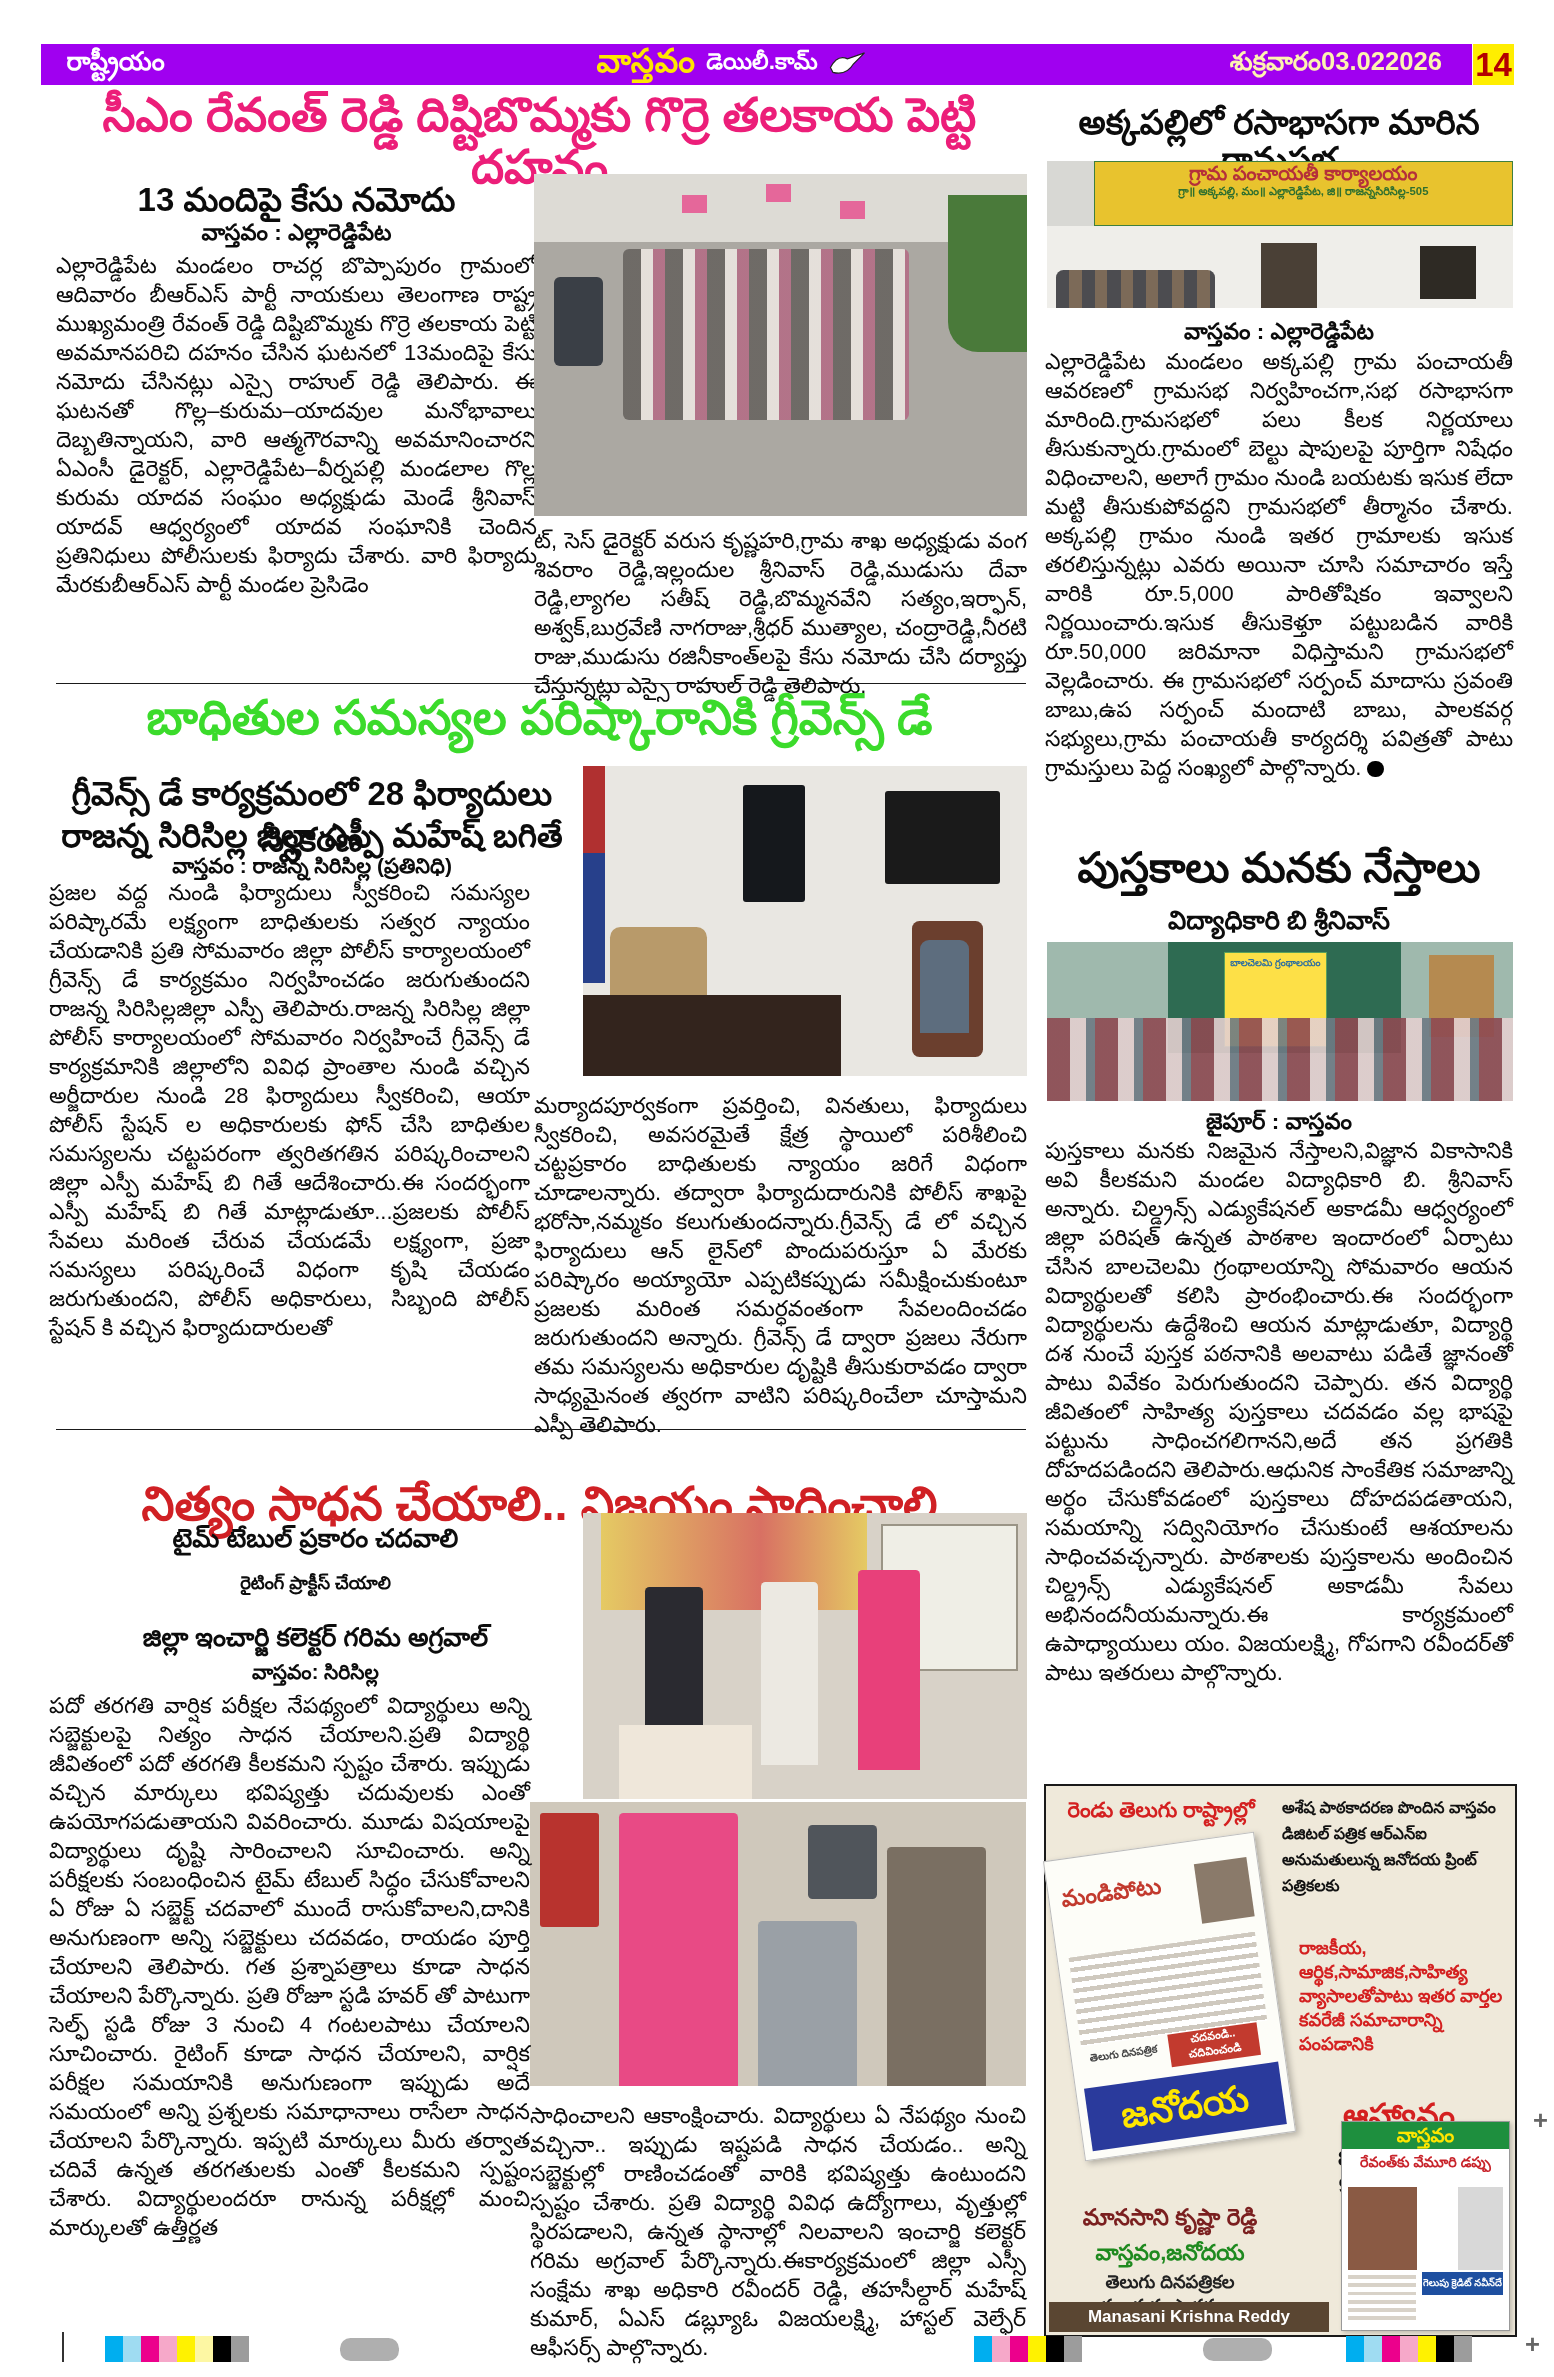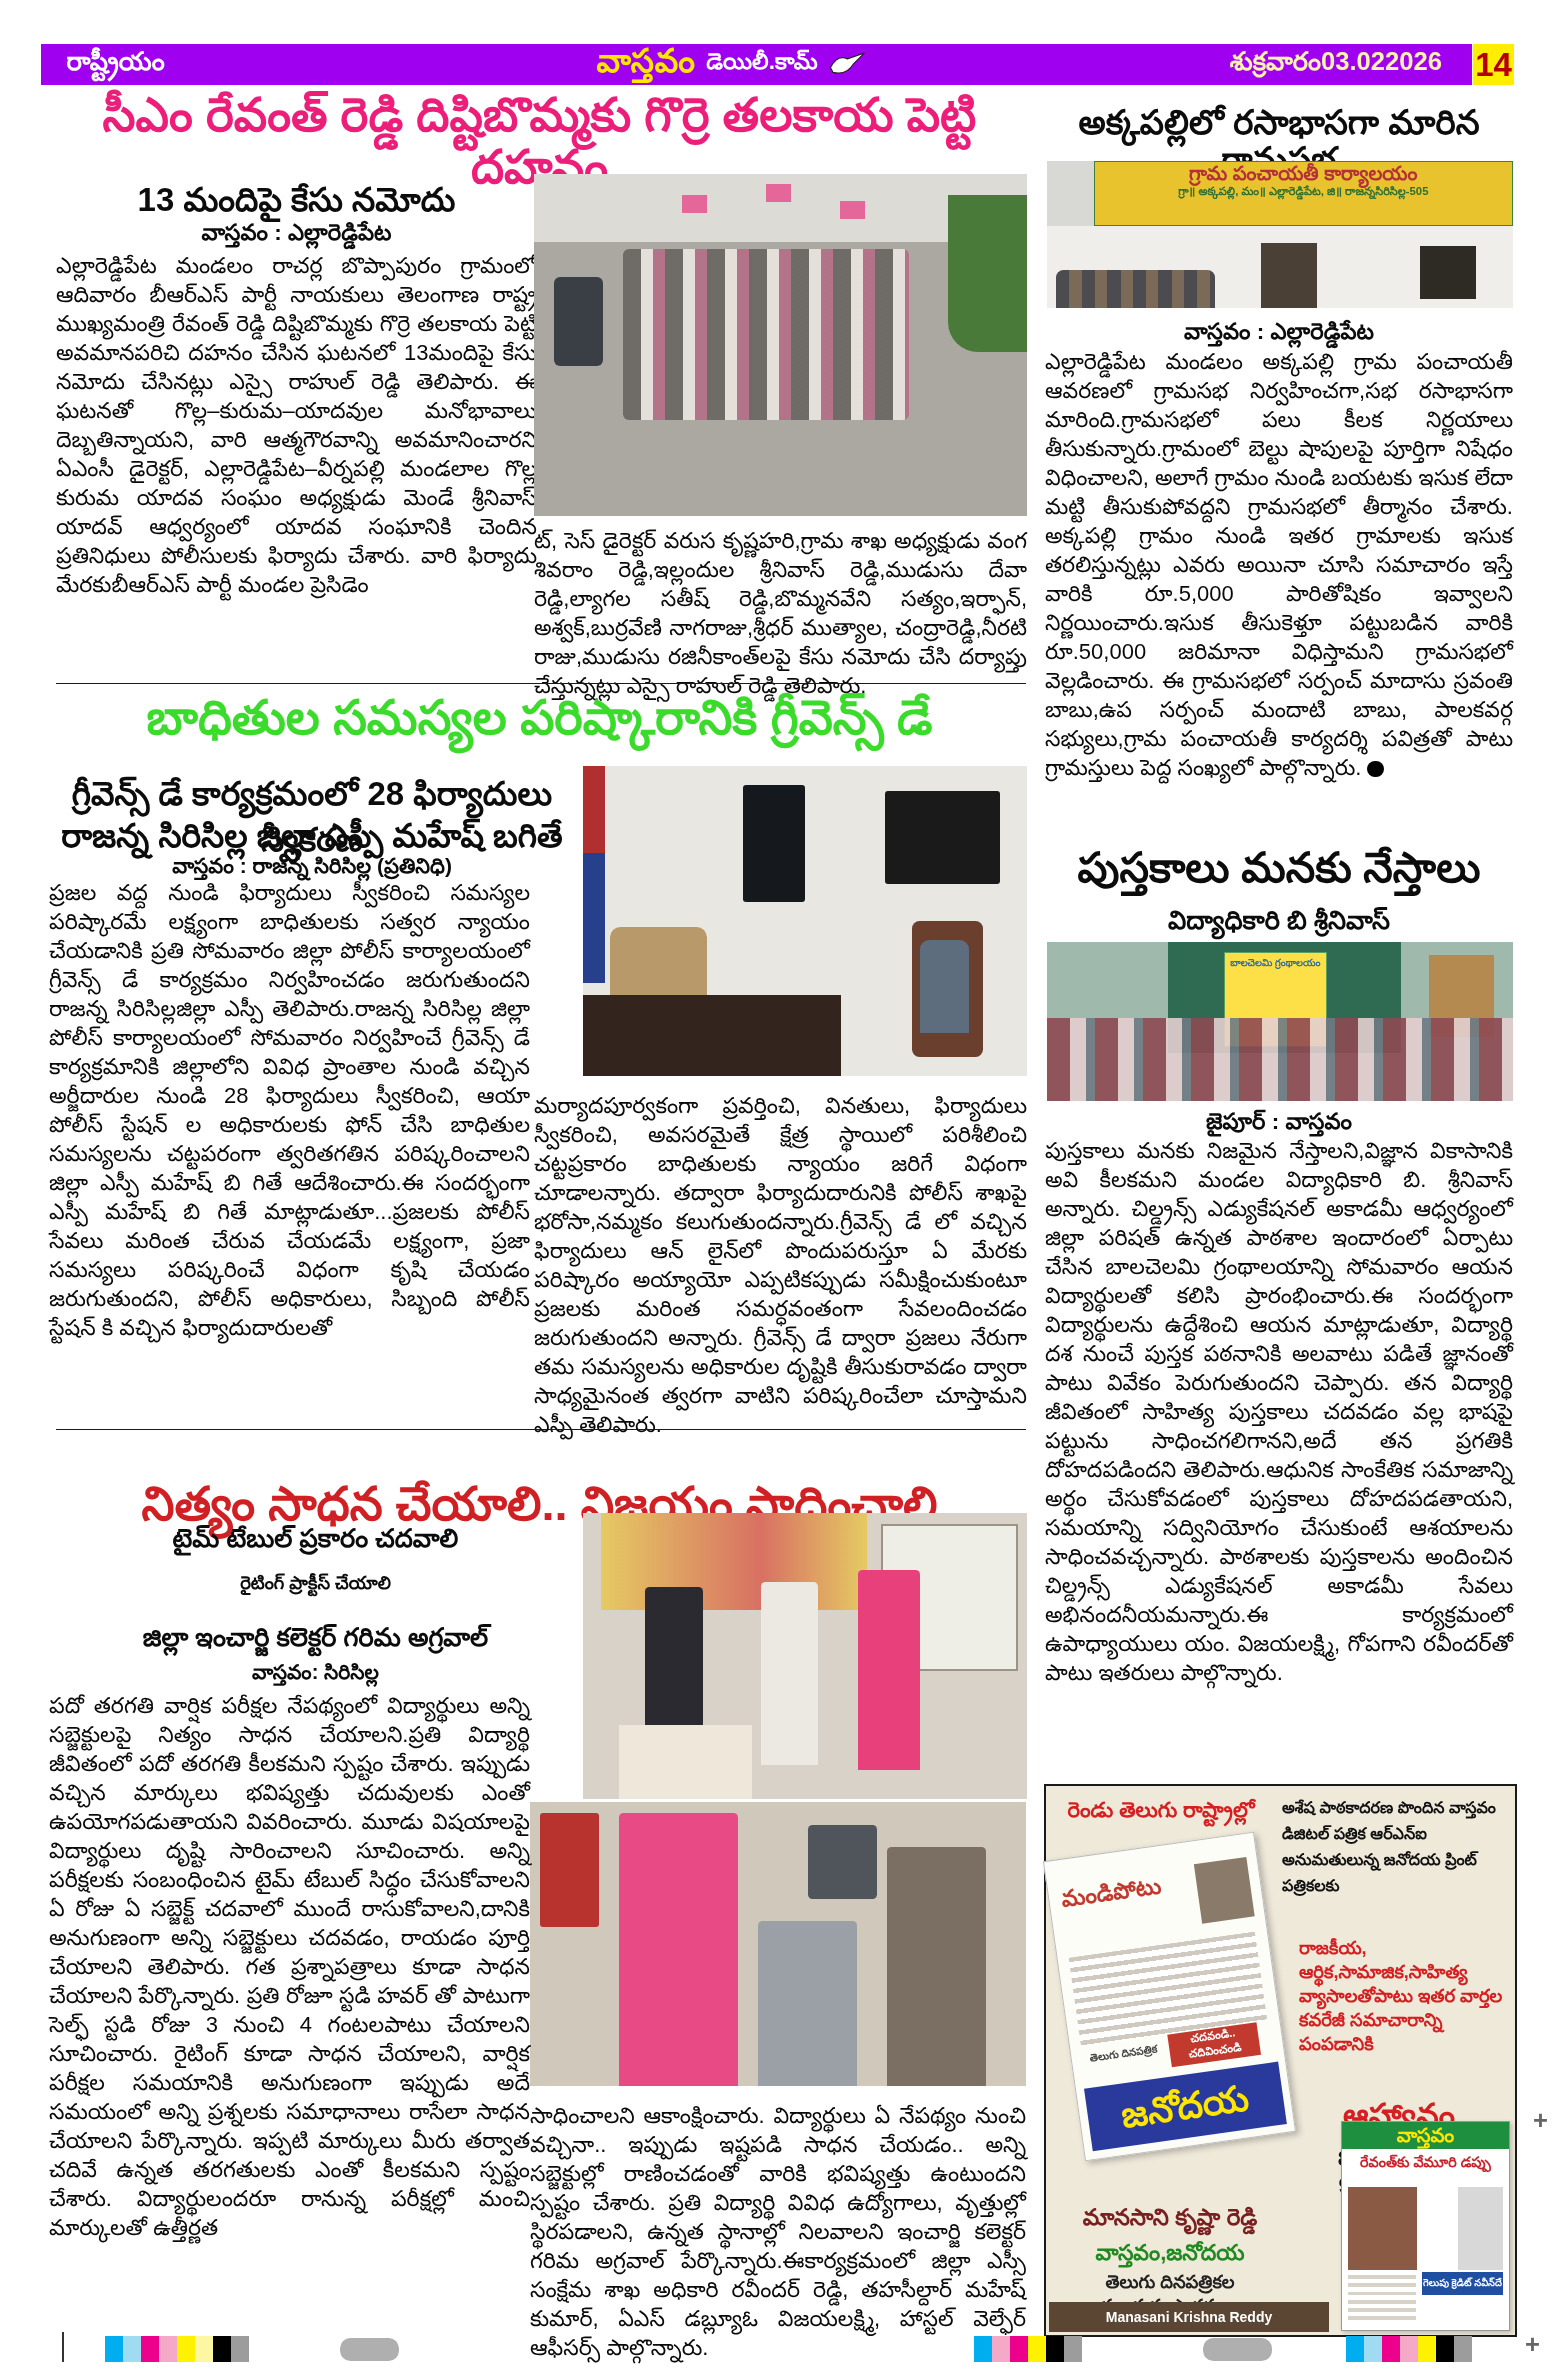--- a/index.html
+++ b/index.html
@@ -164,21 +164,21 @@
         <div class="abs center" style="left:98px;top:188px;width:90px;height:33px;background:#c23a2e;color:#fff;font-weight:bold;font-size:11.3px;line-height:15px;">చదవండి.. చదివించండి</div>
         <div class="abs center" style="left:10.5px;top:194px;width:83px;color:#444;font-size:10.5px;font-weight:bold;">తెలుగు దినపత్రిక</div>
         <div class="abs center" style="left:7.5px;top:230px;width:196px;height:63px;background:#2a3a9c;color:#ffe600;font-weight:bold;font-size:36px;line-height:63px;">జనోదయ</div>
       </div>
     </div>
 
     <div class="abs center" style="left:7.5px;top:418px;width:233px;color:#7a1f1f;font-weight:bold;font-size:23px;">మానసాని కృష్ణా రెడ్డి</div>
     <div class="abs center" style="left:7.5px;top:454px;width:233px;color:#1f8a1f;font-weight:bold;font-size:22px;">వాస్తవం,జనోదయ</div>
     <div class="abs center" style="left:7.5px;top:486px;width:233px;color:#222;font-weight:bold;font-size:18px;">తెలుగు దినపత్రికల</div>
     <div class="abs center" style="left:7.5px;top:510px;width:233px;color:#222;font-weight:bold;font-size:18px;">ప్రధాన సంపాదకులు</div>
-    <div class="abs" style="left:3px;bottom:3px;width:280px;height:30px;background:#5a4632;color:#fff;font-size:14px;font-weight:bold;text-align:center;line-height:30px;">Manasani Krishna Reddy</div>
+    <div class="abs" style="left:3px;bottom:3px;width:280px;height:30px;background:#5a4632;color:#fff;font-size:17px;font-weight:bold;text-align:center;line-height:30px;">Manasani Krishna Reddy</div>
 
     <div class="abs" style="left:295px;top:335px;width:167px;height:208px;background:#ffffff;border:0.8px solid #999;box-shadow:1.5px 1.5px 4.5px rgba(0,0,0,.2);">
       <div class="center" style="background:#1e8f3e;color:#ffe600;font-weight:bold;font-size:19.6px;height:27px;line-height:27px;">వాస్తవం</div>
       <div class="center" style="color:#c8232a;font-weight:bold;font-size:14.3px;padding-top:4.5px;">రేవంత్‌కు వేమూరి డప్పు</div>
       <div class="abs" style="left:6px;top:65px;width:69px;height:83px;background:#8a5a44;"></div>
       <div class="abs" style="right:6px;top:65px;width:45px;height:83px;background:#d8d8d8;"></div>
       <div class="abs center" style="left:80px;top:150px;width:81px;height:22.6px;background:#1e4fa0;color:#fff;font-size:9.8px;line-height:22.6px;font-weight:bold;">గెలుపు క్రెడిట్ నవీన్‌దే</div>
       <div class="abs" style="left:6px;top:153px;width:68px;height:45px;background:repeating-linear-gradient(180deg,#d8d2c8 0 3.8px,#fff 3.8px 8.3px);"></div>
     </div>
   </div>

